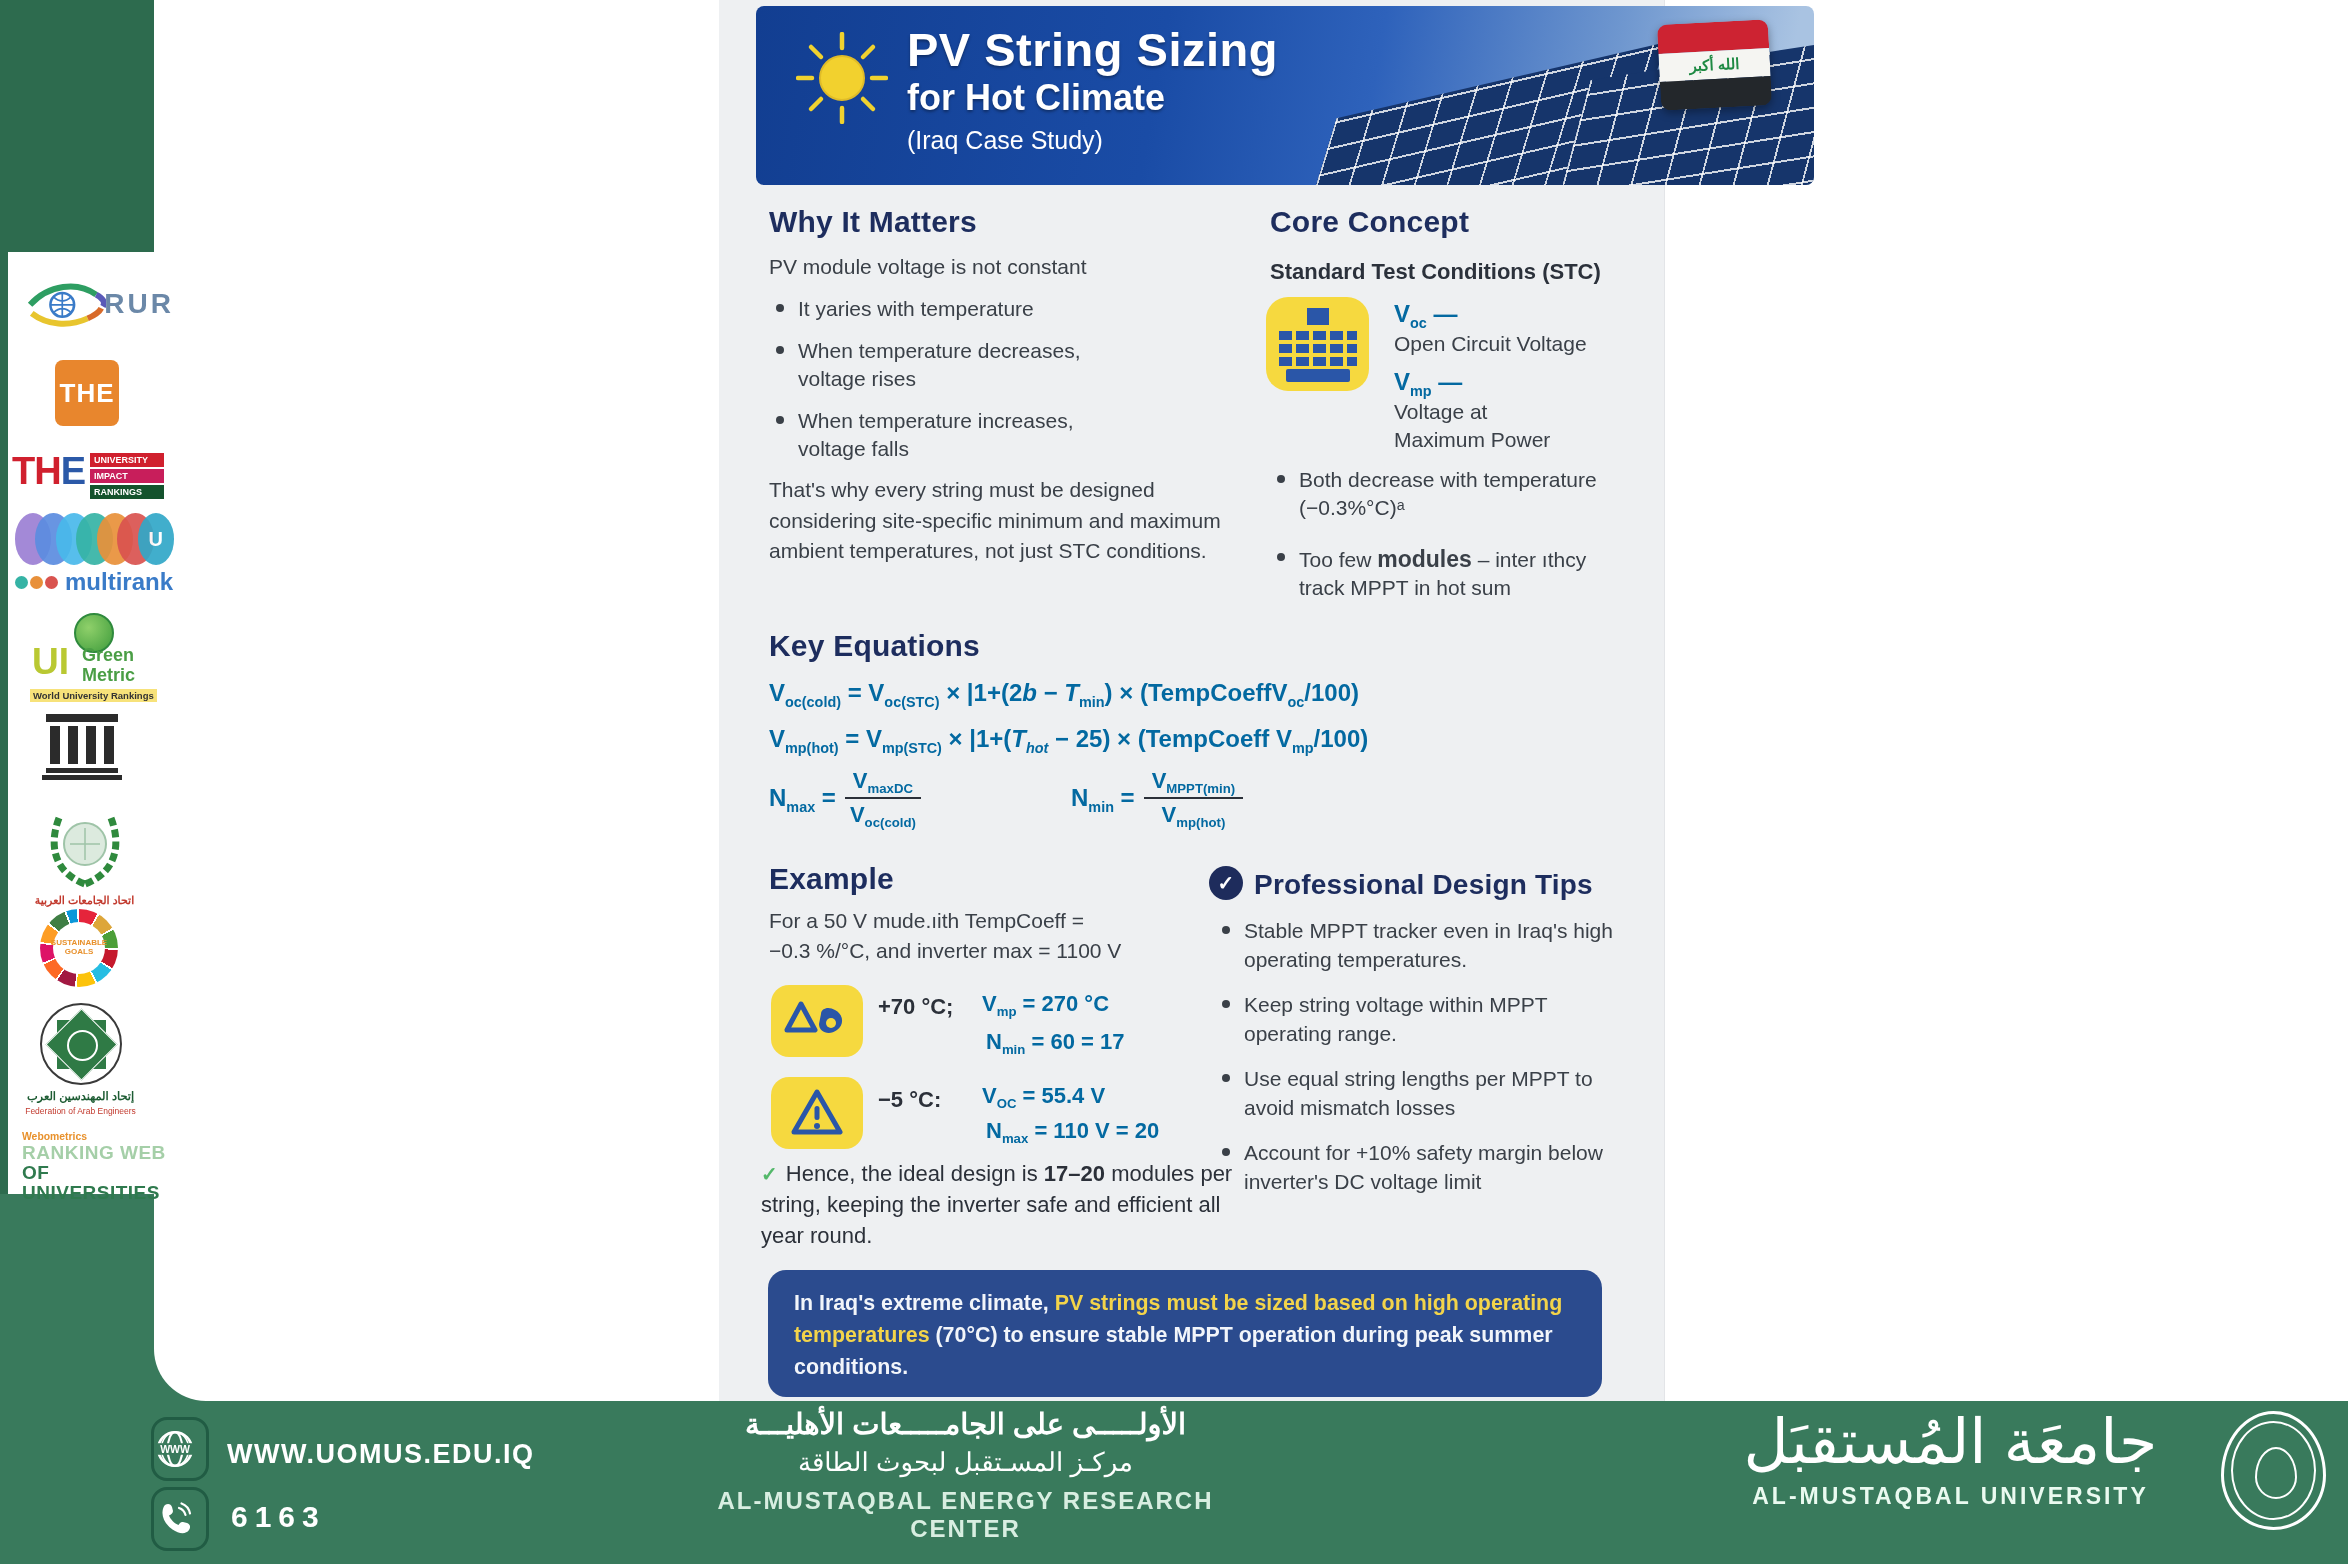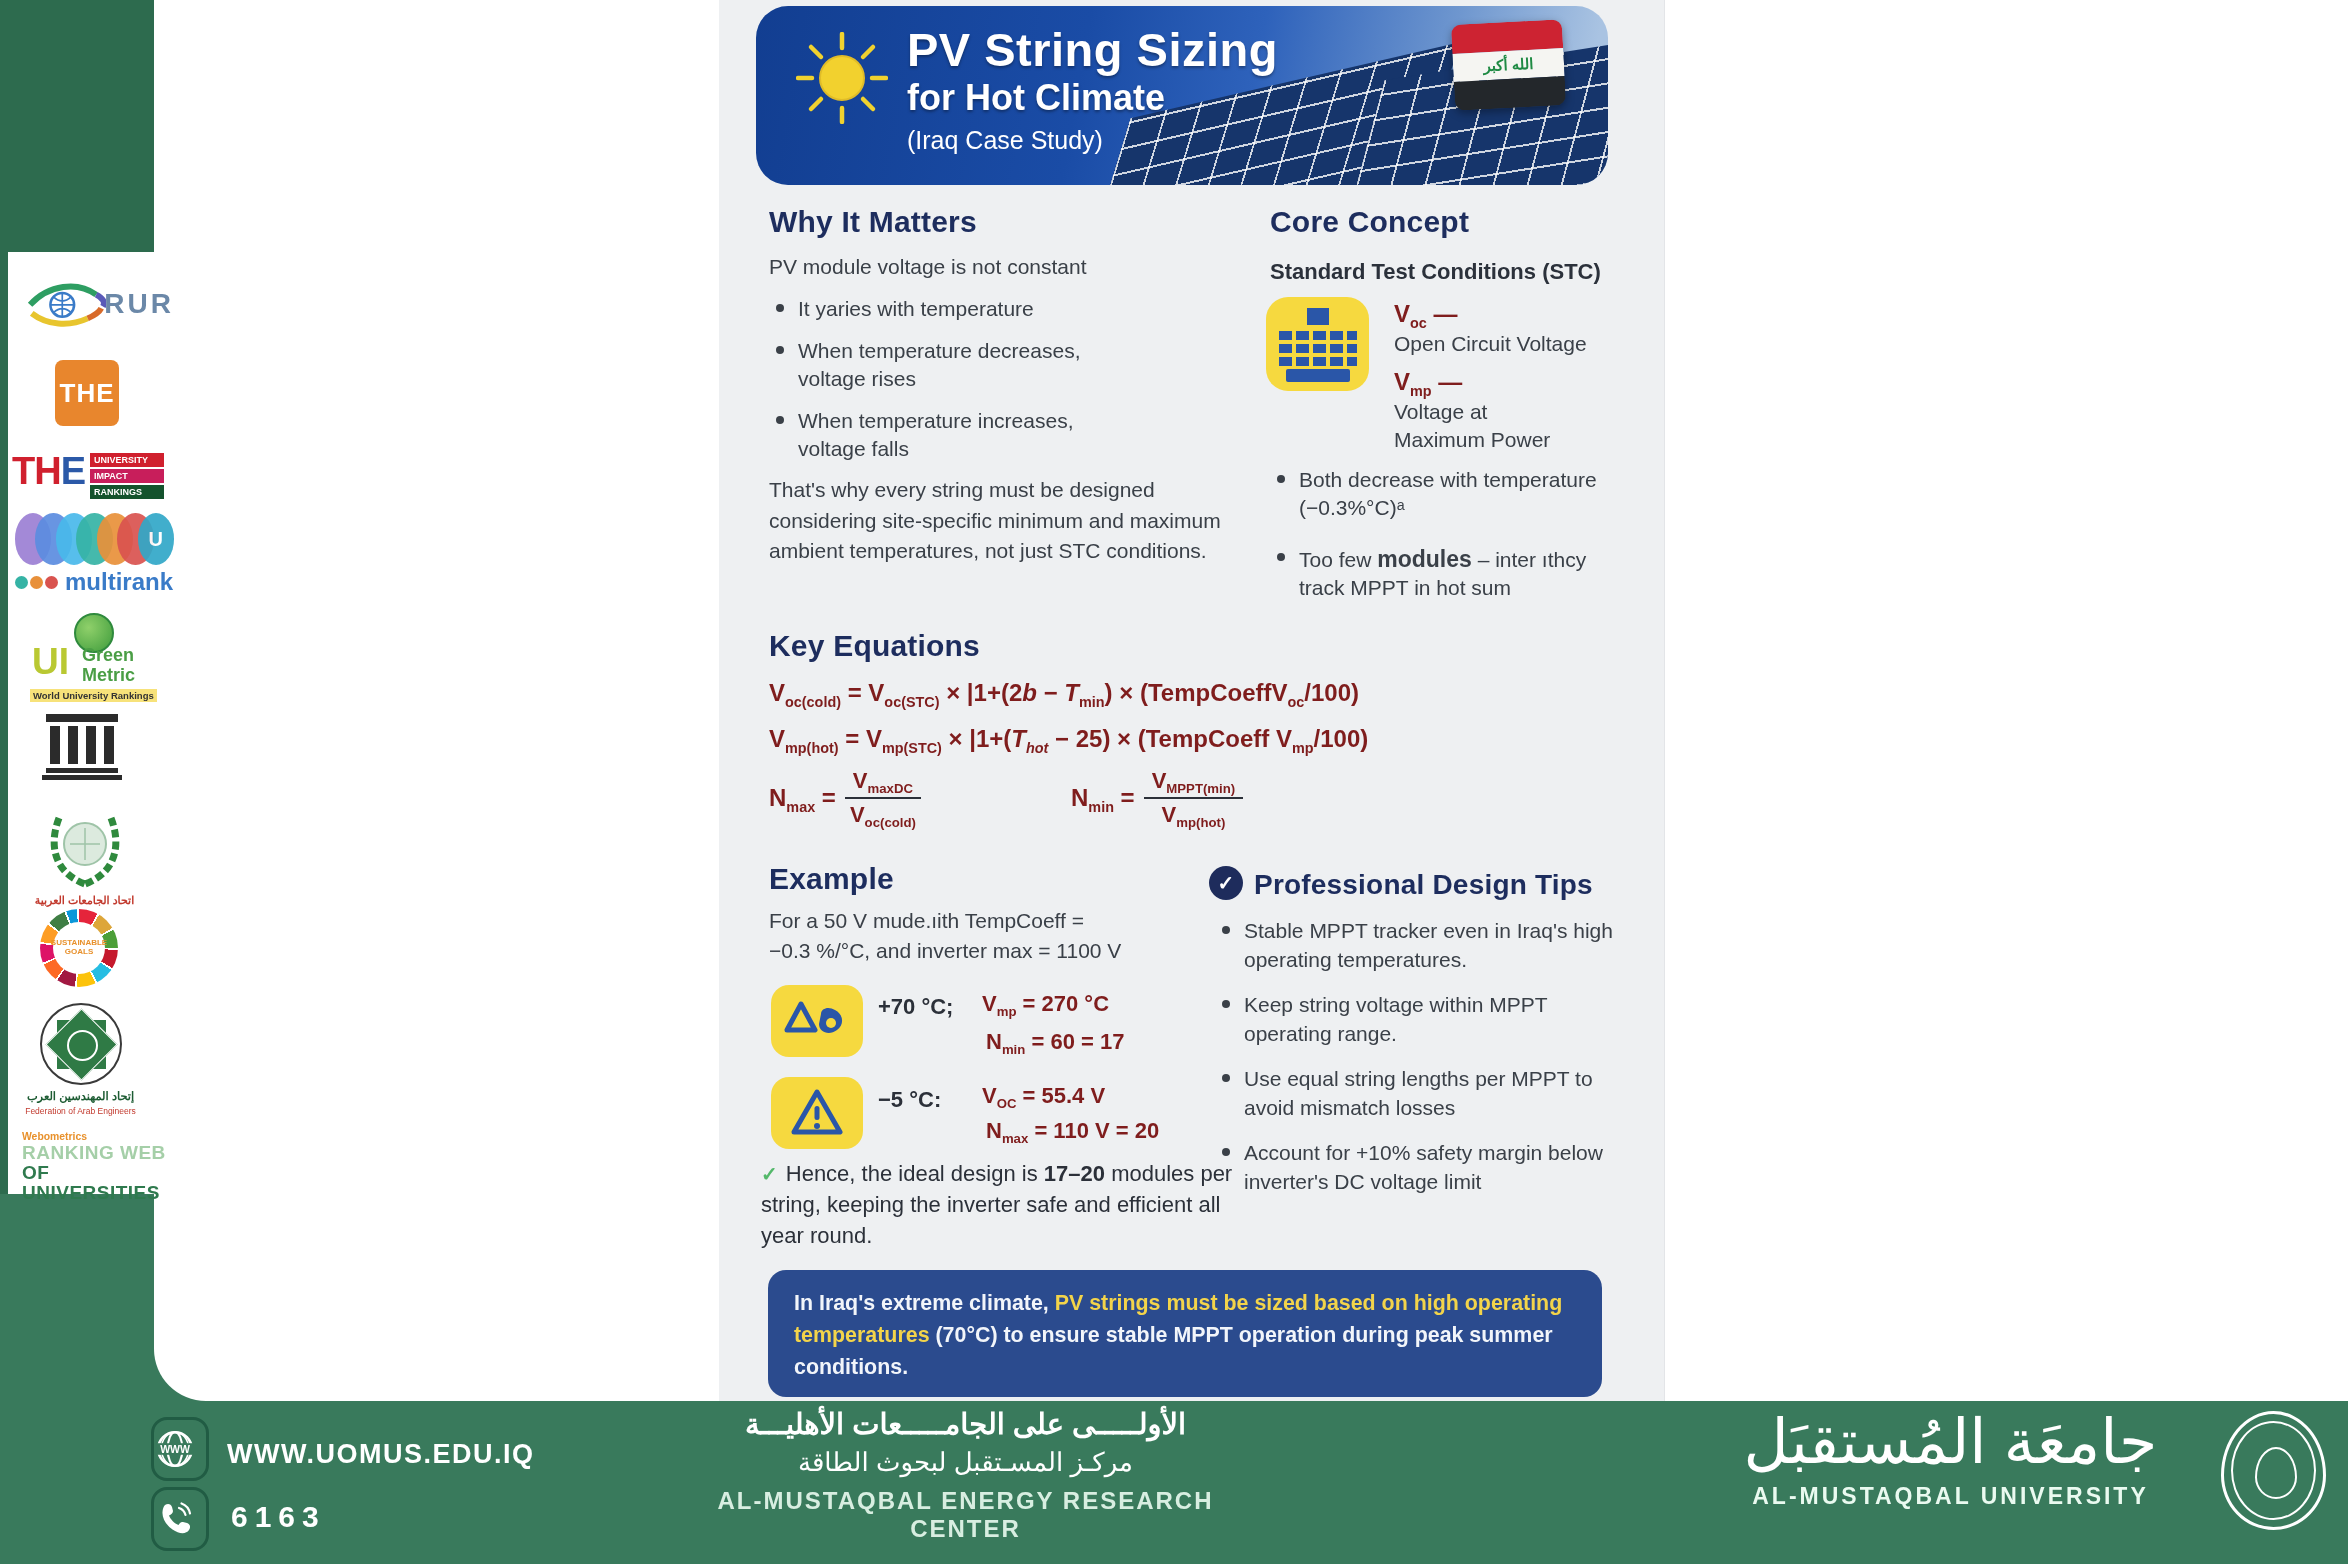--- a/index.html
+++ b/index.html
@@ -15,21 +15,21 @@
   #green-strip{left:0;top:252px;width:8px;height:947px;background:#2d6b4e;}
   #green-left{left:0;top:1194px;width:209px;height:370px;background:#397a5c;}
   #white-notch{left:154px;top:1194px;width:565px;height:207px;background:#fff;border-bottom-left-radius:52px;}
   #footer-band{left:0;top:1401px;width:2348px;height:163px;background:#397a5c;}
 
   
   #card{left:719px;top:0;width:945px;height:1401px;background:#eef0f2;border-right:1px solid #e3e5e8;}
   #card .abs{position:absolute;}
 
   
-  #header{left:37px;top:6px;width:852px;height:179px;border-radius:32px;overflow:hidden;
+  #header{left:37px;top:6px;width:1058px;height:179px;border-radius:8px;overflow:hidden;
     background:linear-gradient(100deg,#123e91 0%,#1a4ca6 38%,#2e62bb 58%,#6f97cf 80%,#a9c3e2 96%);}
   .hdr-panel{position:absolute;background-color:#16356b;
     background-image:repeating-linear-gradient(90deg,rgba(255,255,255,.8) 0 2px,transparent 2px 36px),
                      repeating-linear-gradient(0deg,rgba(255,255,255,.8) 0 2px,transparent 2px 24px);}
   #panel1{right:169px;bottom:-52px;width:338px;height:149px;transform:rotate(-13deg) skewX(-30deg);}
   #panel2{right:-70px;bottom:-34px;width:318px;height:159px;transform:rotate(-9deg) skewX(-24deg);}
   #sun{left:40px;top:26px;width:92px;height:92px;}
   #hdr-text{left:151px;top:16px;color:#fff;}
   #hdr-title{font-size:47px;font-weight:bold;letter-spacing:0.5px;text-shadow:0 2px 3px rgba(0,0,0,.35);}
   #hdr-sub{font-size:36px;font-weight:bold;margin-top:0;text-shadow:0 2px 3px rgba(0,0,0,.35);}
@@ -55,21 +55,21 @@
 
   
   #core-h{left:551px;top:205px;}
   #core-sub{left:551px;top:259px;font-size:22px;font-weight:bold;color:#2b313b;}
   #core-icon{left:547px;top:297px;width:103px;height:94px;border-radius:22px;background:#f6d93f;}
   .pv-top{position:absolute;left:41px;top:11px;width:22px;height:17px;background:#2a56a8;}
   .pv-grid{position:absolute;left:13px;top:31px;width:78px;height:38px;background:#2a56a8;
     background-image:repeating-linear-gradient(90deg,transparent 0 13px,#f6d93f 13px 17px),
                      repeating-linear-gradient(0deg,transparent 0 9px,#f6d93f 9px 13px);}
   .pv-base{position:absolute;left:20px;bottom:9px;width:64px;height:13px;background:#2a56a8;border-radius:2px;}
-  .eq{font-weight:600;color:#7f1d1d;}
+  .eq{font-weight:600;color:#0369a1;}
   #core-t1{left:675px;top:300px;font-size:24px;}
   #core-t1d{left:675px;top:332px;}
   #core-t2{left:675px;top:368px;font-size:24px;}
   #core-t2d1{left:675px;top:400px;}
   #core-t2d2{left:675px;top:428px;}
   #core-list{left:553px;top:466px;width:378px;}
   #core-list li{margin-bottom:22px;}
 
   
   #eq-h{left:50px;top:629px;}

